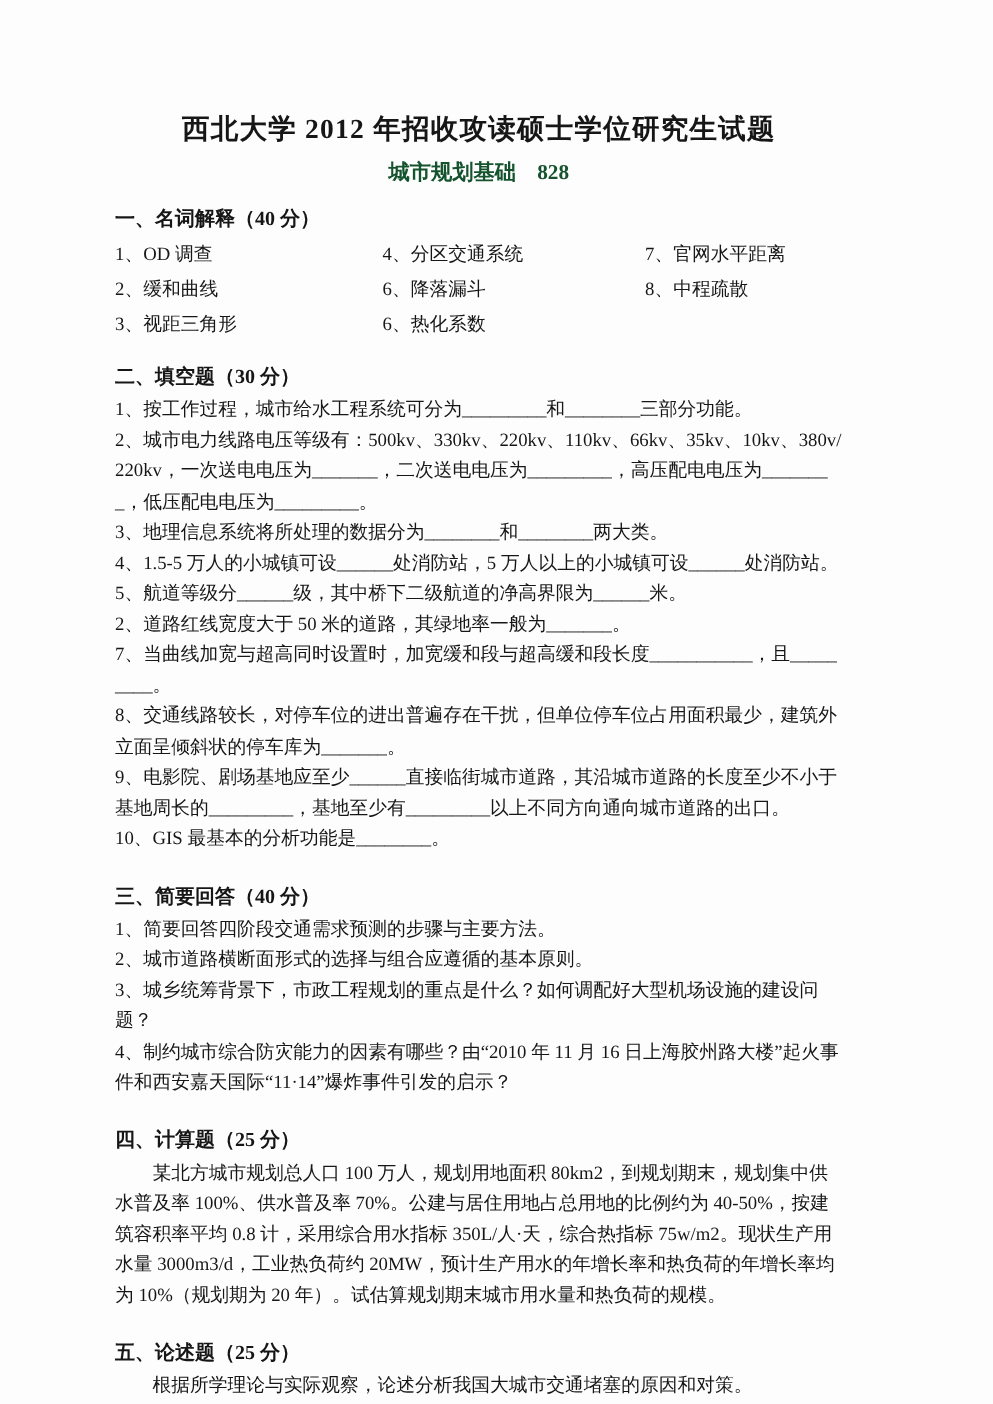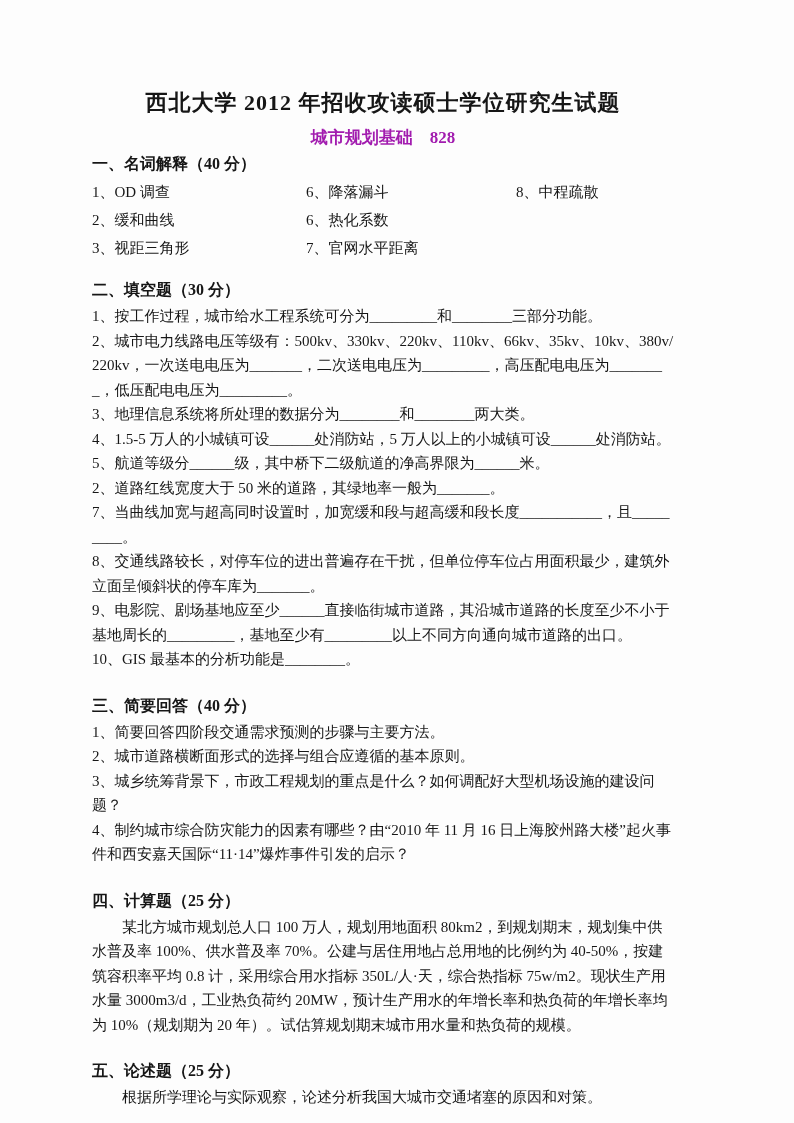--- a/index.html
+++ b/index.html
@@ -28,21 +28,21 @@
     white-space: nowrap;
   }
   .subject-line {
     margin: 8px 0 0 0;
     font-size: 17px;
     font-weight: 700;
     text-align: center;
     line-height: 24px;
   }
   .sec { margin: 0; }
-  .sec-terms   { margin-top: 0; }
+  .sec-terms   { margin-top: 12px; }
   .sec-fill    { margin-top: 14px; }
   .sec-short   { margin-top: 20px; }
   .sec-calc    { margin-top: 20px; }
   .sec-essay   { margin-top: 20px; }
   .sec-heading {
     margin: 0;
     font-size: 16px;
     font-weight: 700;
     line-height: 28px;
   }
@@ -62,28 +62,29 @@
   }
   .indent { text-indent: 2em; }
 </style>
 </head>
 <body>
 
 <div class="page">
 
   <h1 class="doc-title">西北大学 2012 年招收攻读硕士学位研究生试题</h1>
 
-  <h2 class="subject-line" style="color: #a21caf;">城市规划基础　828</h2>
+  <h2 class="subject-line" style="color: #14532d;">城市规划基础　828</h2>
 
   <section class="sec sec-terms">
     <h3 class="sec-heading">一、名词解释（40 分）</h3>
     <div class="terms-grid">
       <div class="term">1、OD 调查</div>
       <div class="term">2、缓和曲线</div>
       <div class="term">3、视距三角形</div>
+      <div class="term">4、分区交通系统</div>
       <div class="term">6、降落漏斗</div>
       <div class="term">6、热化系数</div>
       <div class="term">7、官网水平距离</div>
       <div class="term">8、中程疏散</div>
     </div>
   </section>
 
   <section class="sec sec-fill">
     <h3 class="sec-heading">二、填空题（30 分）</h3>
     <p class="line">1、按工作过程，城市给水工程系统可分为_________和________三部分功能。</p>

